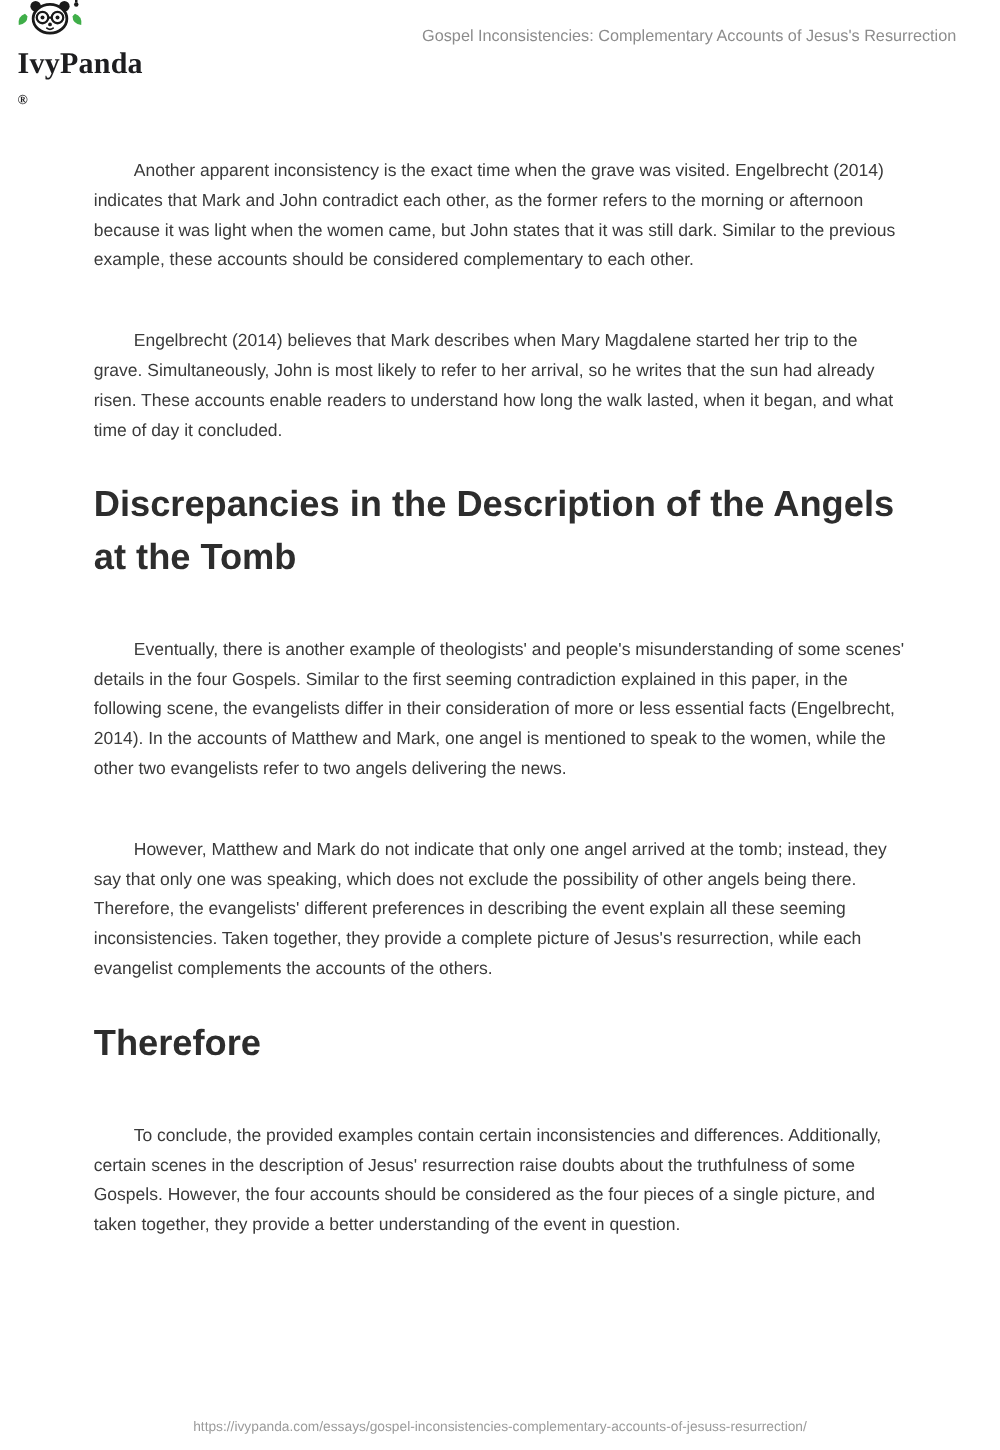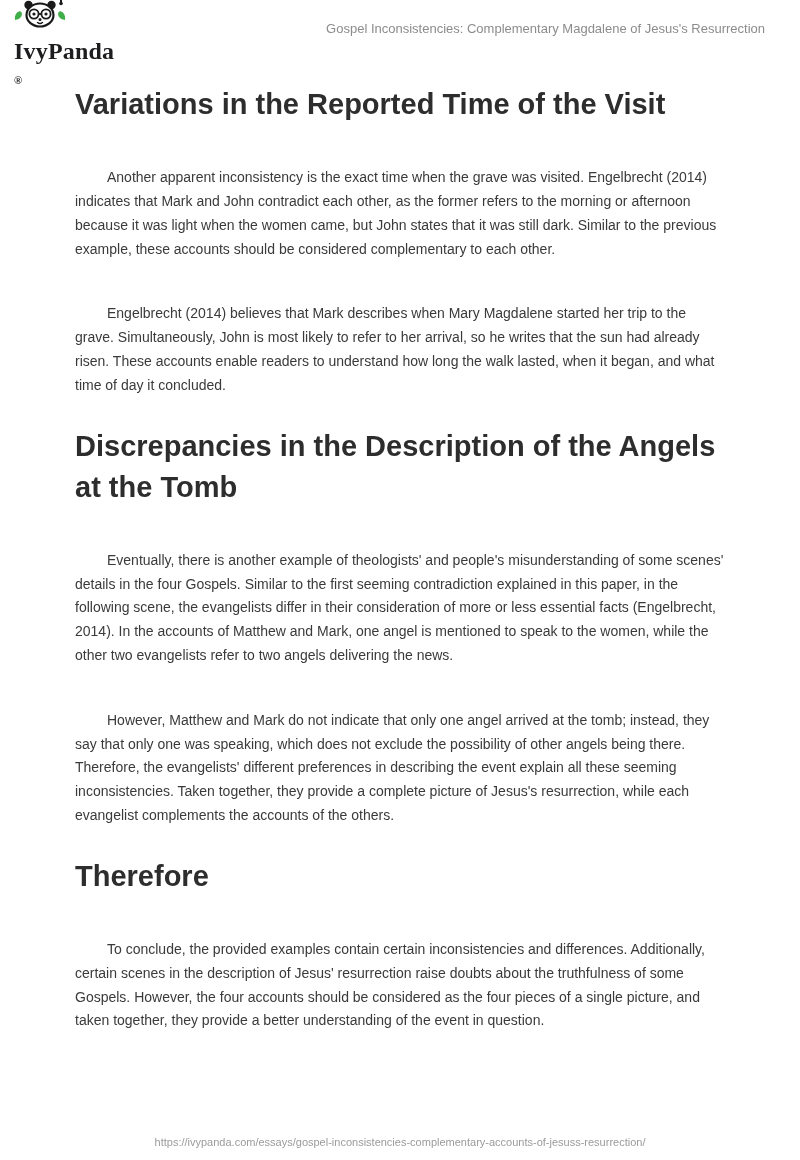--- a/index.html
+++ b/index.html
@@ -109,26 +109,25 @@
           <circle cx="20" cy="33" r="1.6" fill="#1a1a1a"></circle>
           <circle cx="32" cy="33" r="1.6" fill="#1a1a1a"></circle>
 
           <circle cx="26" cy="38.5" r="1.5" fill="#1a1a1a"></circle>
           <path d="M23.5,41.5 q2.5,2 5,0" fill="none" stroke="#1a1a1a" stroke-width="1.4" stroke-linecap="round"></path>
         </svg>
       </span>
       <span class="brand-name">IvyPanda</span>
         <sup class="reg">®</sup>
     </a>
-    <div class="doc-title">Gospel Inconsistencies: Complementary Magdalene of Jesus's Resurrection</div>
+    <div class="doc-title">Gospel Inconsistencies: Complementary Accounts of Jesus's Resurrection</div>
   </header>
 
   <main>
 
-    <h2>Variations in the Reported Time of the Visit</h2>
     <p>Another apparent inconsistency is the exact time when the grave was visited. Engelbrecht (2014) indicates that Mark and John contradict each other, as the former refers to the morning or afternoon because it was light when the women came, but John states that it was still dark. Similar to the previous example, these accounts should be considered complementary to each other.</p>
     <p>Engelbrecht (2014) believes that Mark describes when Mary Magdalene started her trip to the grave. Simultaneously, John is most likely to refer to her arrival, so he writes that the sun had already risen. These accounts enable readers to understand how long the walk lasted, when it began, and what time of day it concluded.</p>
 
     <h2>Discrepancies in the Description of the Angels at the Tomb</h2>
     <p>Eventually, there is another example of theologists' and people's misunderstanding of some scenes' details in the four Gospels. Similar to the first seeming contradiction explained in this paper, in the following scene, the evangelists differ in their consideration of more or less essential facts (Engelbrecht, 2014). In the accounts of Matthew and Mark, one angel is mentioned to speak to the women, while the other two evangelists refer to two angels delivering the news.</p>
     <p>However, Matthew and Mark do not indicate that only one angel arrived at the tomb; instead, they say that only one was speaking, which does not exclude the possibility of other angels being there. Therefore, the evangelists' different preferences in describing the event explain all these seeming inconsistencies. Taken together, they provide a complete picture of Jesus's resurrection, while each evangelist complements the accounts of the others.</p>
 
     <h2>Therefore</h2>
     <p>To conclude, the provided examples contain certain inconsistencies and differences. Additionally, certain scenes in the description of Jesus' resurrection raise doubts about the truthfulness of some Gospels. However, the four accounts should be considered as the four pieces of a single picture, and taken together, they provide a better understanding of the event in question.</p>
 

